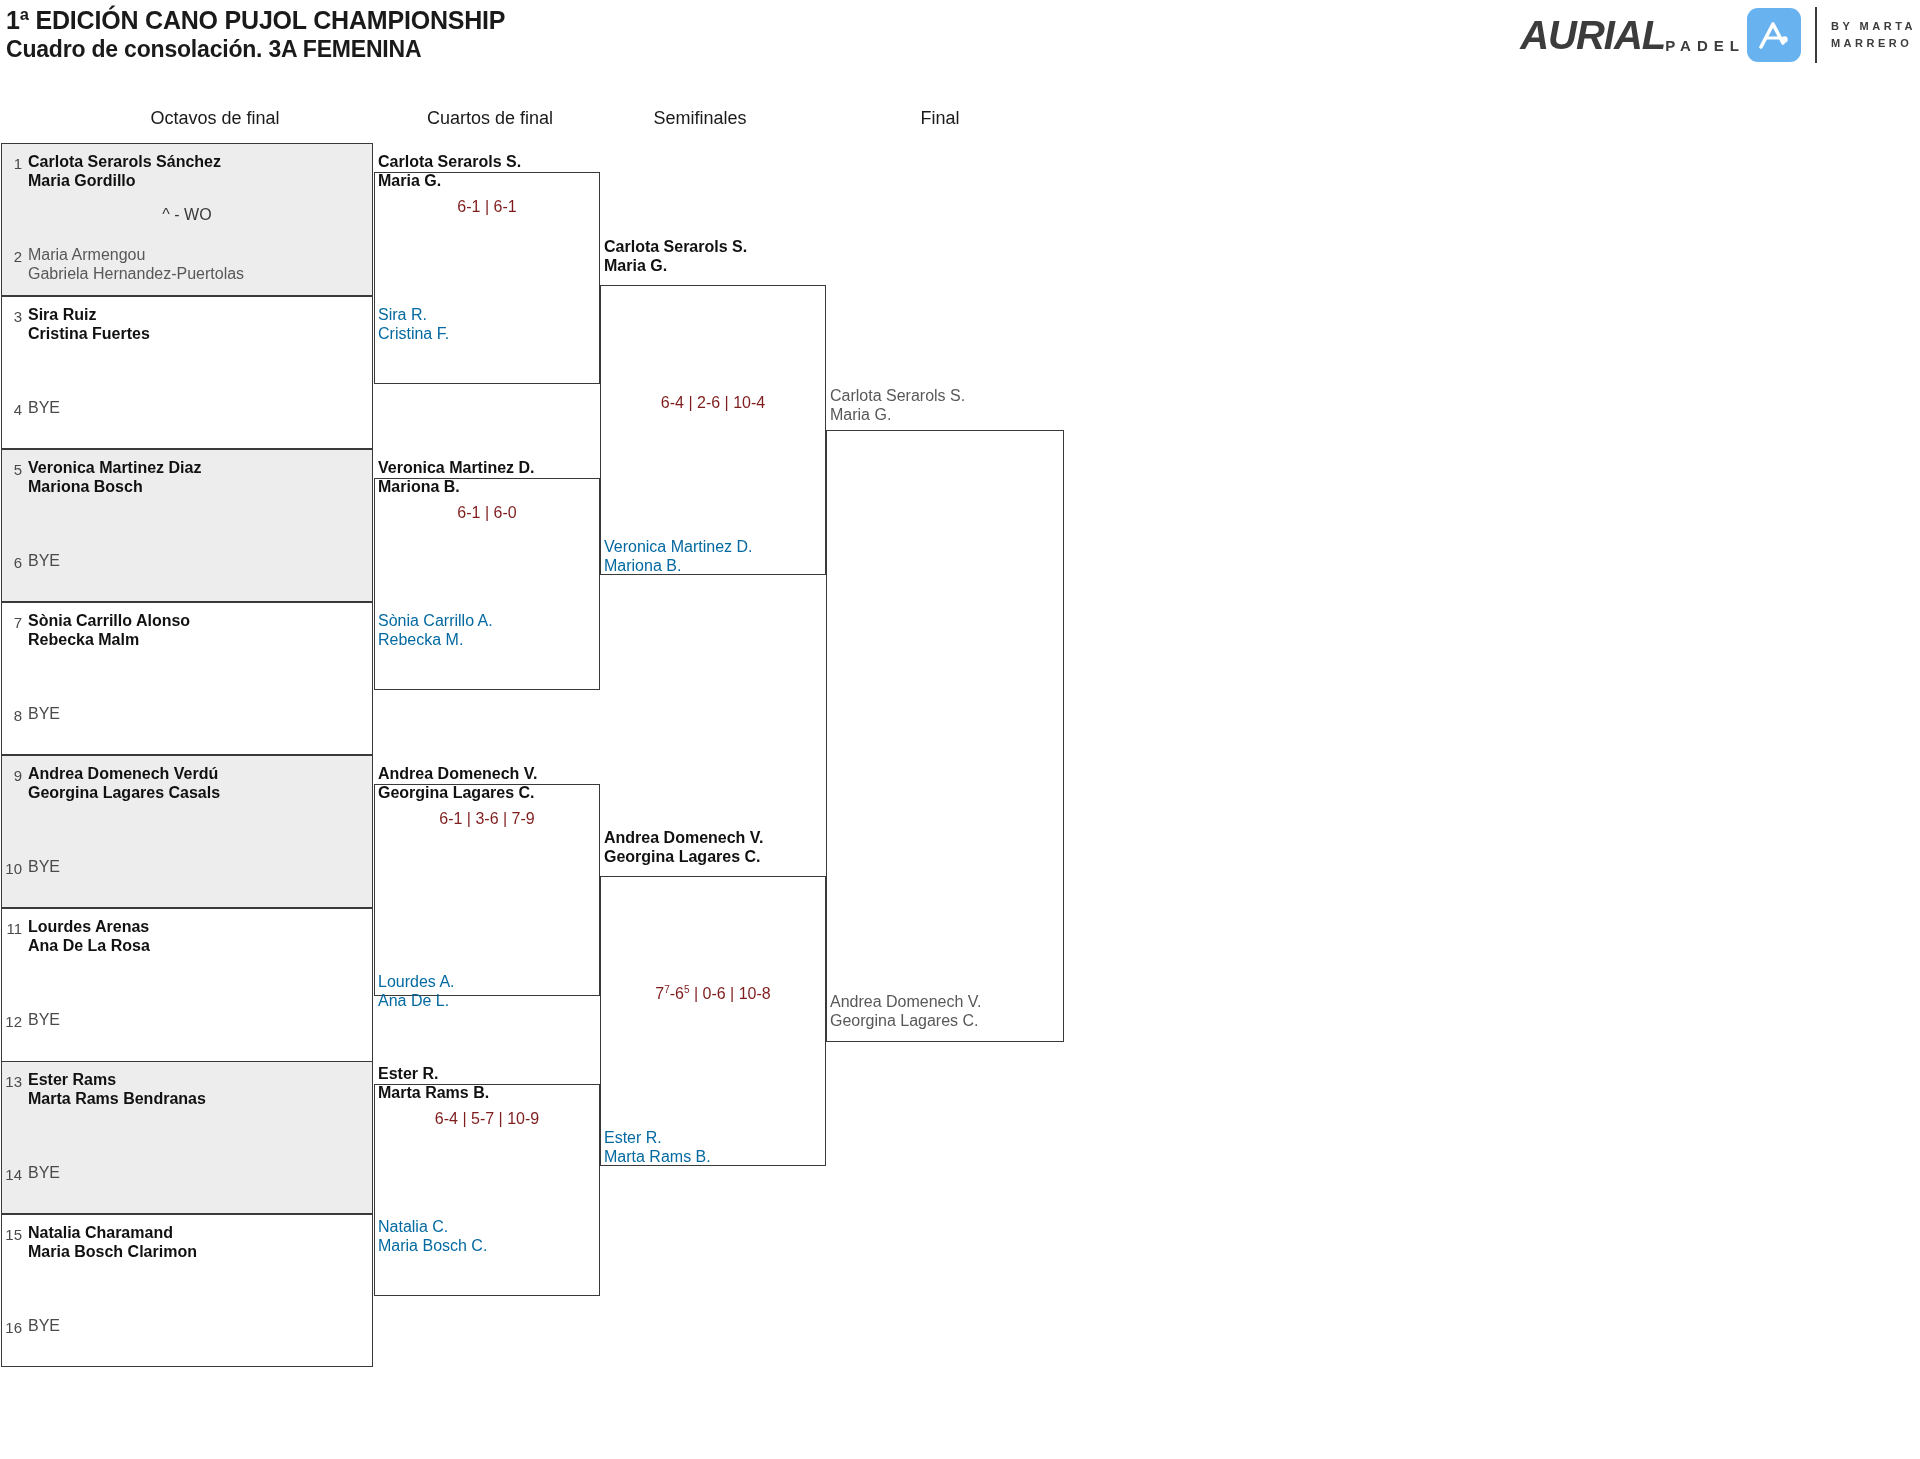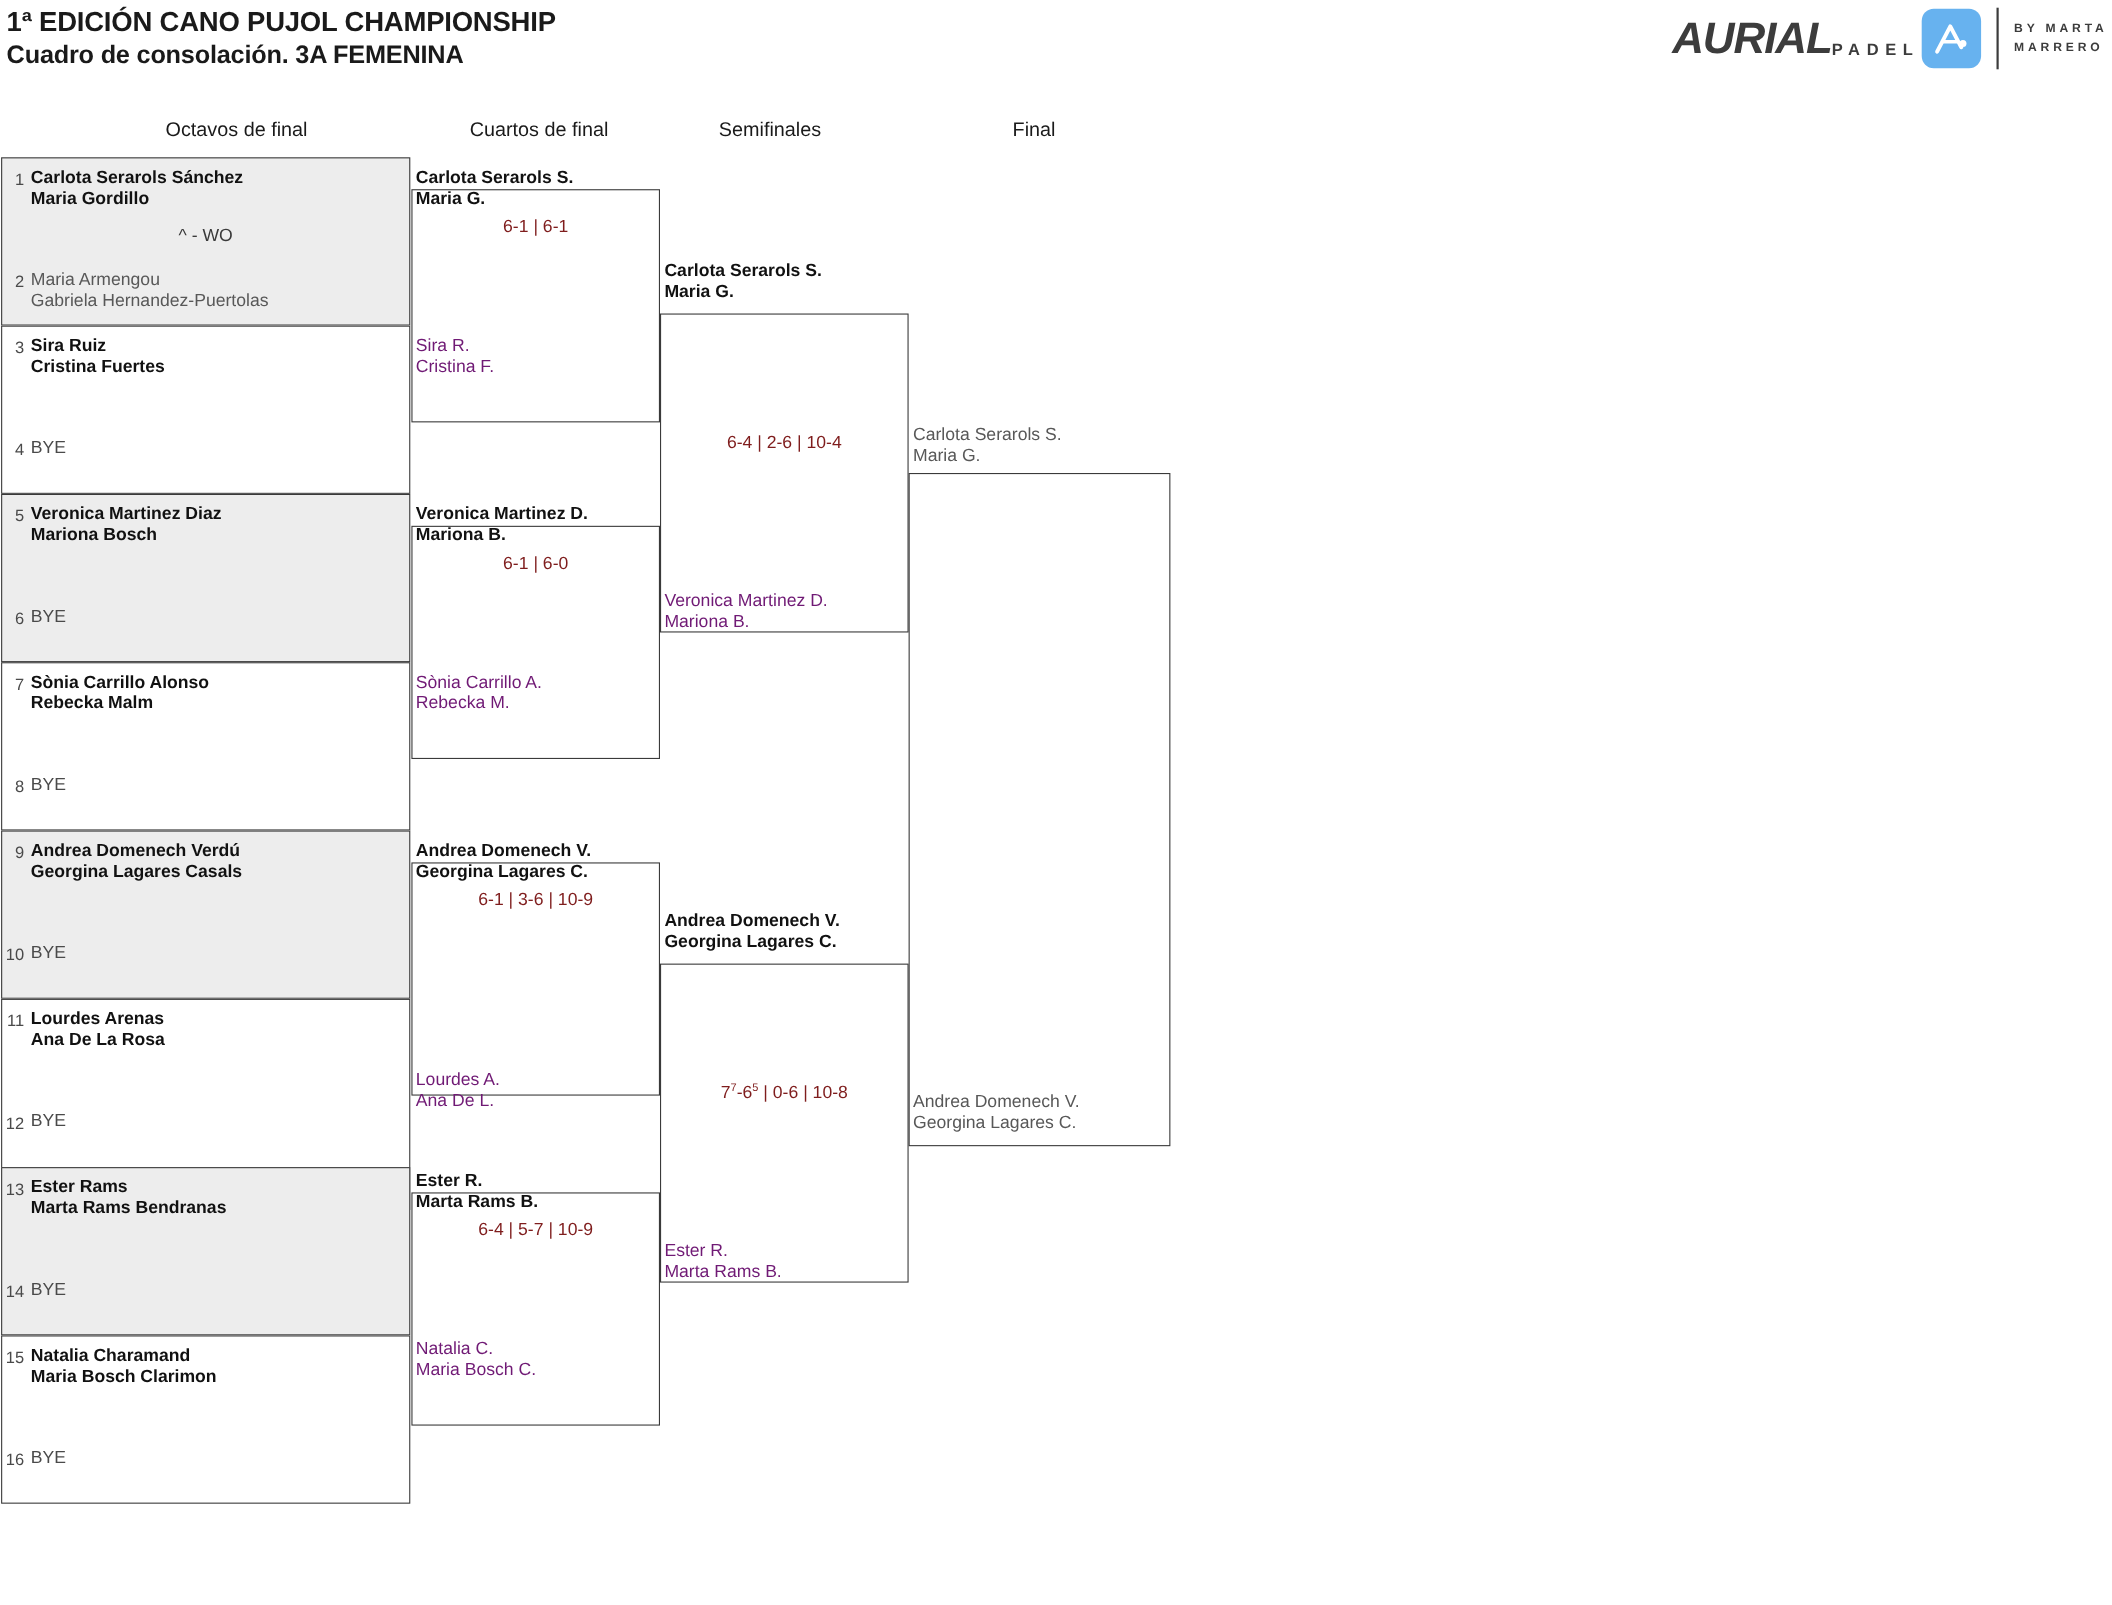--- a/index.html
+++ b/index.html
@@ -174,21 +174,21 @@
     vertical-align: super;
     line-height: 0;
   }
   .entry {
     position: absolute;
     font-size: 16px;
     line-height: 19px;
     white-space: nowrap;
   }
   .entry.win  { font-weight: 700; color: #111111; }
-  .entry.lose { font-weight: 400; color: #701a75; }
+  .entry.lose { font-weight: 400; color: #0369a1; }
   .entry.pend { font-weight: 400; color: #585858; }
 </style>
 </head>
 <body>
 
 <div id="page">
 
   <div class="header-title-block">
     <div class="title-line-1">1ª EDICIÓN CANO PUJOL CHAMPIONSHIP</div>
     <div class="title-line-2">Cuadro de consolación. 3A FEMENINA</div>
@@ -363,21 +363,21 @@
       <div class="match-score" style="left: 374px; width: 226px; top: 504px;">6-1 | 6-0</div>
       <div class="match-box" style="left: 374px; top: 784px; width: 226px; height: 212px;"></div>
       <div class="entry win" style="left: 378px; top: 764px;">
         <div>Andrea Domenech V.</div>
         <div>Georgina Lagares C.</div>
       </div>
       <div class="entry lose" style="left: 378px; top: 954px; margin-top: 18px;">
         <div>Lourdes A.</div>
         <div>Ana De L.</div>
       </div>
-      <div class="match-score" style="left: 374px; width: 226px; top: 810px;">6-1 | 3-6 | 10-9</div>
+      <div class="match-score" style="left: 374px; width: 226px; top: 810px;">6-1 | 3-6 | 7-9</div>
       <div class="match-box" style="left: 374px; top: 1084px; width: 226px; height: 212px;"></div>
       <div class="entry win" style="left: 378px; top: 1064px;">
         <div>Ester R.</div>
         <div>Marta Rams B.</div>
       </div>
       <div class="entry lose" style="left: 378px; top: 1217px;">
         <div>Natalia C.</div>
         <div>Maria Bosch C.</div>
       </div>
       <div class="match-score" style="left: 374px; width: 226px; top: 1110px;">6-4 | 5-7 | 10-9</div>

